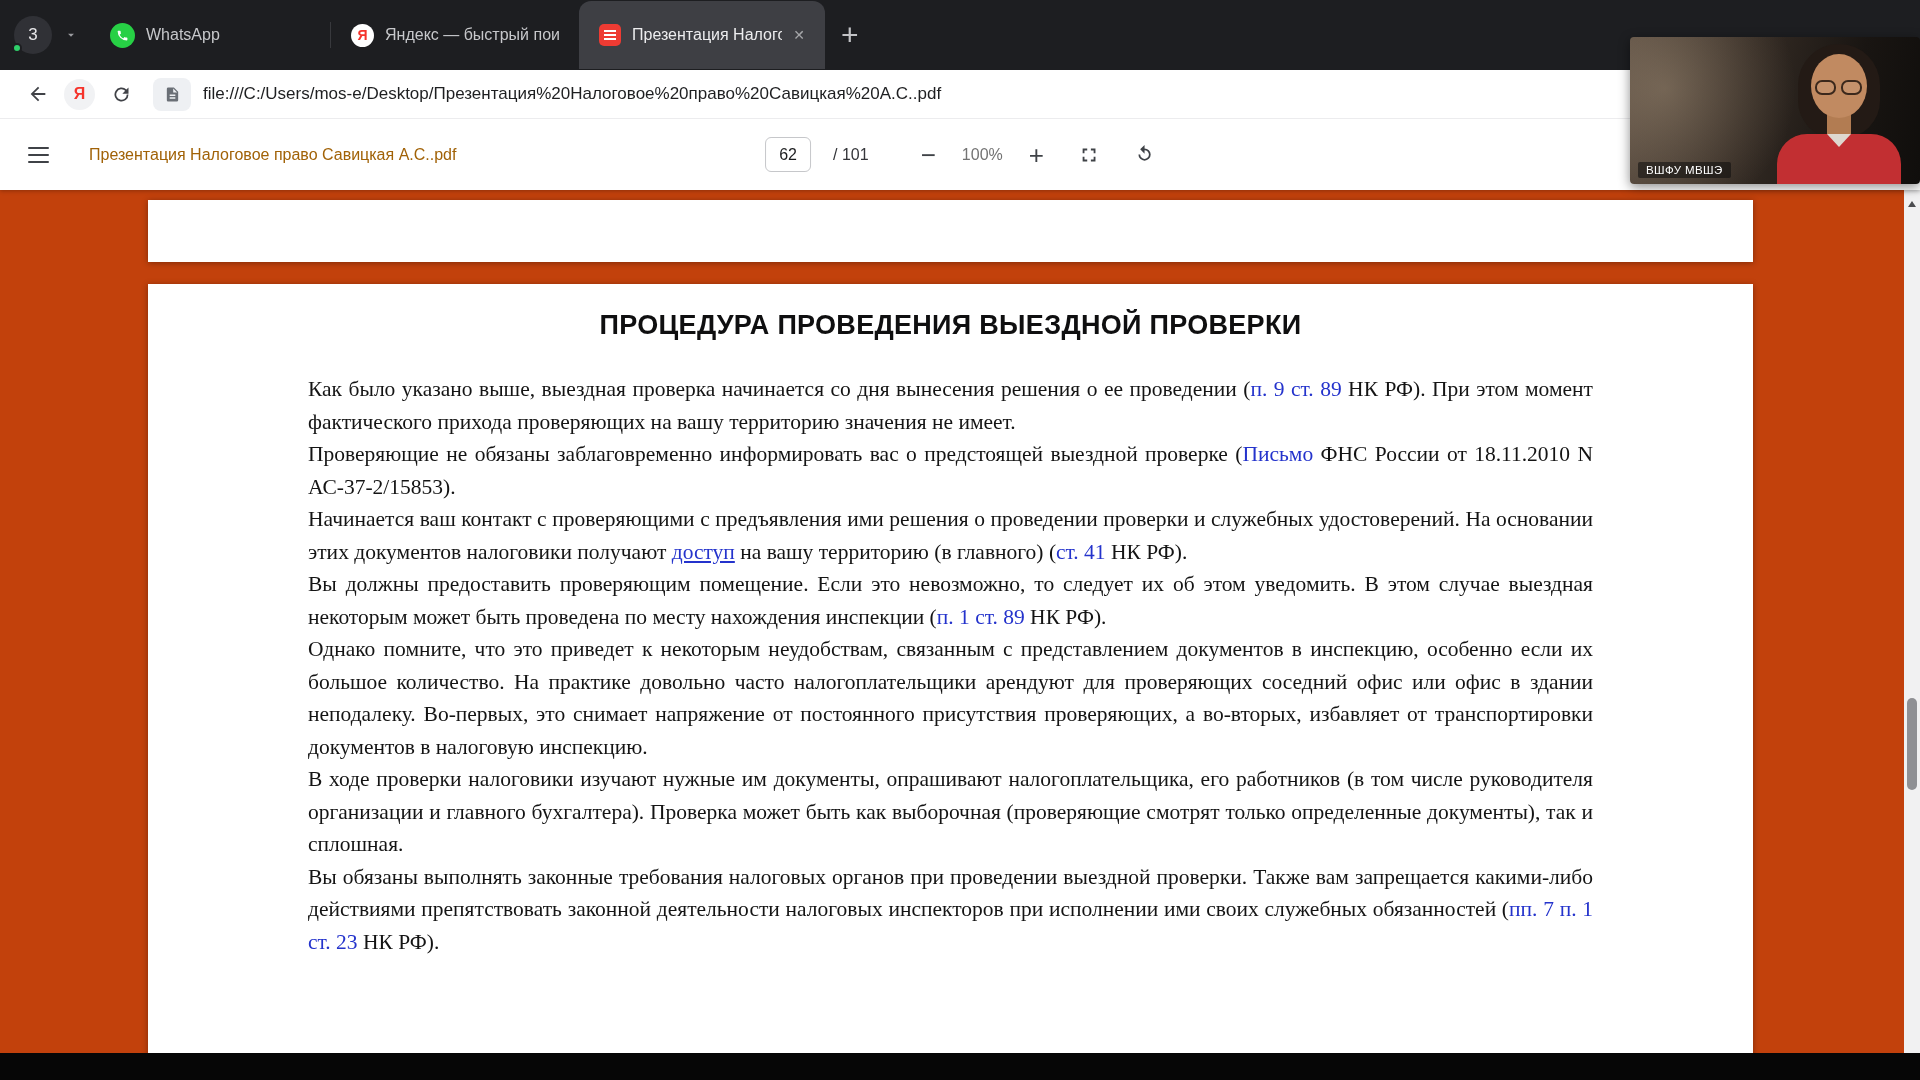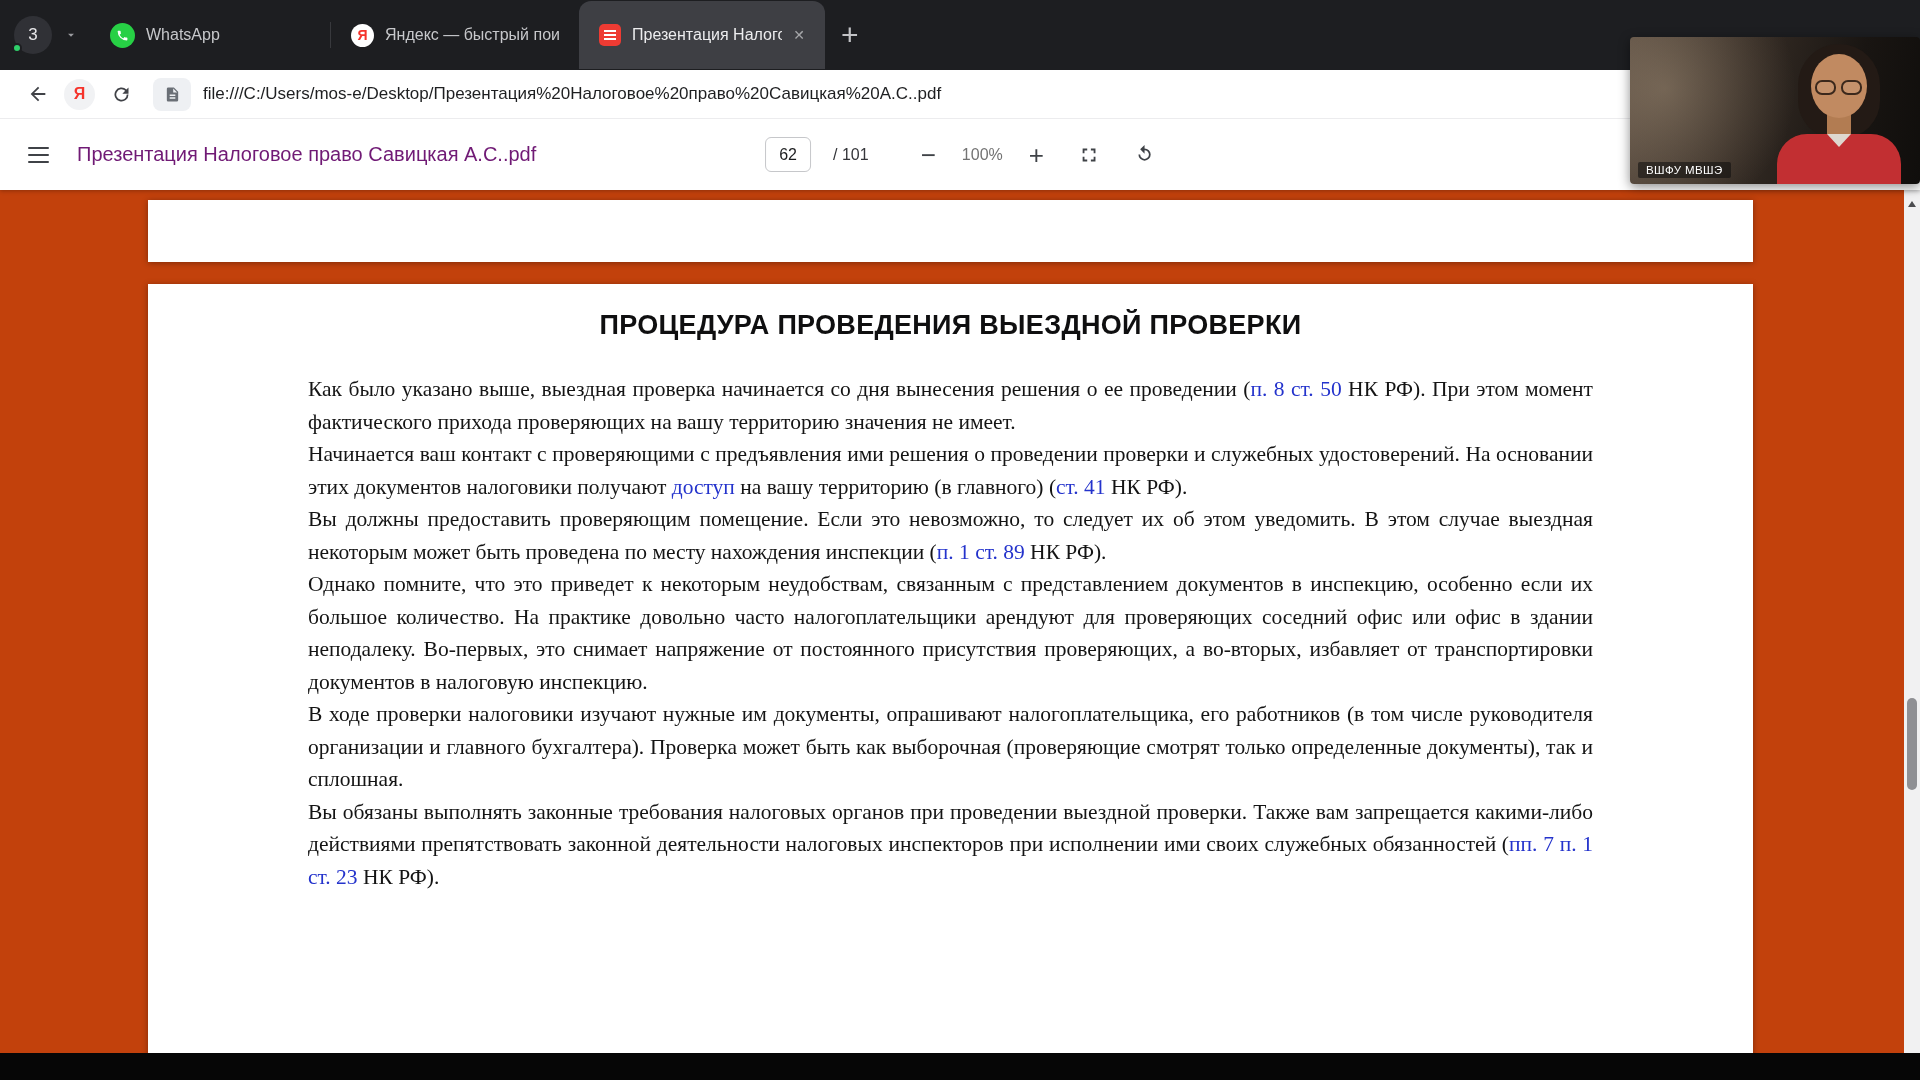--- a/index.html
+++ b/index.html
@@ -32,40 +32,40 @@
   .chip{width:38px;height:33px;border-radius:8px;background:#eef0f3;display:flex;align-items:center;justify-content:center;margin:0 12px 0 14px;flex:none}
   .url{font-size:17px;color:#1e1f21;white-space:nowrap;overflow:hidden;flex:1}
   .vsep{width:1px;height:26px;background:#e3e4e6;margin:0 16px;flex:none}
   .retell{display:flex;align-items:center;gap:9px;height:37px;padding:0 14px;border:1px solid #d9dade;border-radius:10px;background:#fff;font-size:16px;color:#1e1f21;flex:none;margin-right:12px}
   .retellicon{width:23px;height:23px;border-radius:6px;background:linear-gradient(135deg,#ff9e2c,#f5222d 75%);color:#fff;display:flex;align-items:flex-start;justify-content:center;font-family:"Liberation Serif",serif;font-size:26px;line-height:26px;overflow:hidden;flex:none}
 
   
   .ptool{position:absolute;top:119px;left:0;right:0;height:71px;background:#fff;display:flex;align-items:center;z-index:28;box-shadow:0 1px 4px rgba(0,0,0,.28)}
   .burger{margin-left:28px;flex:none}
   .burger i{display:block;width:21px;height:2px;background:#3f4247;margin:5px 0;border-radius:1px}
-  .fname{margin-left:28px;font-size:20px;color:#701a75;white-space:nowrap}
+  .fname{margin-left:40px;font-size:16px;color:#a16207;white-space:nowrap}
   .pcenter{position:absolute;left:50%;transform:translateX(-50%);display:flex;align-items:center}
   .pagebox{width:46px;height:35px;border:1px solid #c6c7ca;border-radius:6px;display:flex;align-items:center;justify-content:center;font-size:16px;color:#1b1c1e}
   .ptotal{margin-left:22px;font-size:16px;color:#35363a}
   .zbtn{font-size:26px;color:#3f4247;line-height:1}
   .zminus{margin-left:52px}
   .zlabel{font-size:16px;color:#737373;margin:0 26px}
   .zplus{margin-right:0}
   .ticon{margin-left:34px;display:flex;align-items:center;justify-content:center}
 
   
   .content{position:absolute;top:190px;left:0;right:0;bottom:0;background:#c2410c;overflow:hidden}
   .page{position:absolute;left:148px;width:1605px;background:#fff;box-shadow:0 1px 6px rgba(0,0,0,.35)}
   .page.prev{top:10px;height:62px}
   .page.main{top:94px;height:980px;padding:26px 160px 0}
   .doctitle{text-align:center;font-size:27px;font-weight:bold;color:#0f0f10;letter-spacing:.3px}
   #doc-body{margin-top:32px;font-family:"Liberation Serif",serif;font-size:21.5px;line-height:32.5px;color:#141414;text-align:justify}
   #doc-body p{margin:0}
   .doclink{color:#2433cc}
-  .doclink.u{}
+  .doclink.u{text-decoration:underline}
 
   
   .sbar{position:absolute;right:0;top:0;bottom:0;width:16px;background:#f1f1f2}
   .sarrow{position:absolute;top:5px;left:2px}
   .sthumb{position:absolute;left:3px;top:508px;width:10px;height:92px;border-radius:5px;background:#8f9094}
 
   
   .cam{position:absolute;left:1630px;top:37px;width:290px;height:147px;border-radius:4px;overflow:hidden;z-index:60;
     background:radial-gradient(circle at 12% 35%, rgba(216,192,160,.30), rgba(0,0,0,0) 48%),
                linear-gradient(100deg,#55483d 0%,#342b24 40%,#191512 75%,#100e0c 100%);
@@ -178,21 +178,22 @@
           </svg>
       </div>
     </div>
   </div>
 
   <div class="content">
     <div class="page prev"></div>
     <div class="page main">
       <div class="doctitle">ПРОЦЕДУРА ПРОВЕДЕНИЯ ВЫЕЗДНОЙ ПРОВЕРКИ</div>
       <div id="doc-body">
-          <p><span>Как было указано выше, выездная проверка начинается со дня вынесения решения о ее проведении (</span><span class="doclink">п. 8 ст. 50</span><span> НК РФ). При этом момент фактического прихода проверяющих на вашу территорию значения не имеет.</span></p>
+          <p><span>Как было указано выше, выездная проверка начинается со дня вынесения решения о ее проведении (</span><span class="doclink">п. 9 ст. 89</span><span> НК РФ). При этом момент фактического прихода проверяющих на вашу территорию значения не имеет.</span></p>
+          <p><span>Проверяющие не обязаны заблаговременно информировать вас о предстоящей выездной проверке (</span><span class="doclink">Письмо</span><span> ФНС России от 18.11.2010 N АС-37-2/15853).</span></p>
           <p><span>Начинается ваш контакт с проверяющими с предъявления ими решения о проведении проверки и служебных удостоверений. На основании этих документов налоговики получают </span><span class="doclink u">доступ</span><span> на вашу территорию (в главного) (</span><span class="doclink">ст. 41</span><span> НК РФ).</span></p>
           <p><span>Вы должны предоставить проверяющим помещение. Если это невозможно, то следует их об этом уведомить. В этом случае выездная некоторым может быть проведена по месту нахождения инспекции (</span><span class="doclink">п. 1 ст. 89</span><span> НК РФ).</span></p>
           <p><span>Однако помните, что это приведет к некоторым неудобствам, связанным с представлением документов в инспекцию, особенно если их большое количество. На практике довольно часто налогоплательщики арендуют для проверяющих соседний офис или офис в здании неподалеку. Во-первых, это снимает напряжение от постоянного присутствия проверяющих, а во-вторых, избавляет от транспортировки документов в налоговую инспекцию.</span></p>
           <p><span>В ходе проверки налоговики изучают нужные им документы, опрашивают налогоплательщика, его работников (в том числе руководителя организации и главного бухгалтера). Проверка может быть как выборочная (проверяющие смотрят только определенные документы), так и сплошная.</span></p>
           <p><span>Вы обязаны выполнять законные требования налоговых органов при проведении выездной проверки. Также вам запрещается какими-либо действиями препятствовать законной деятельности налоговых инспекторов при исполнении ими своих служебных обязанностей (</span><span class="doclink">пп. 7 п. 1 ст. 23</span><span> НК РФ).</span></p>
         </div>
     </div>
 
     <div class="sbar">
       <div class="sarrow">

